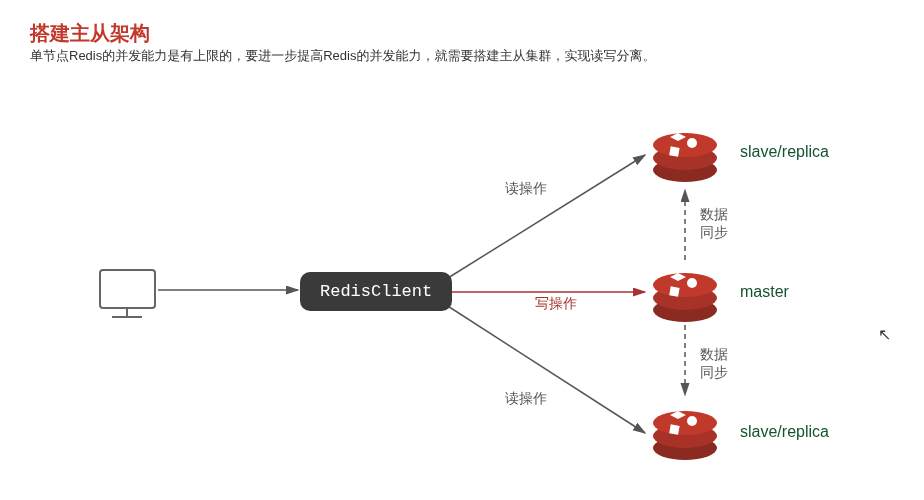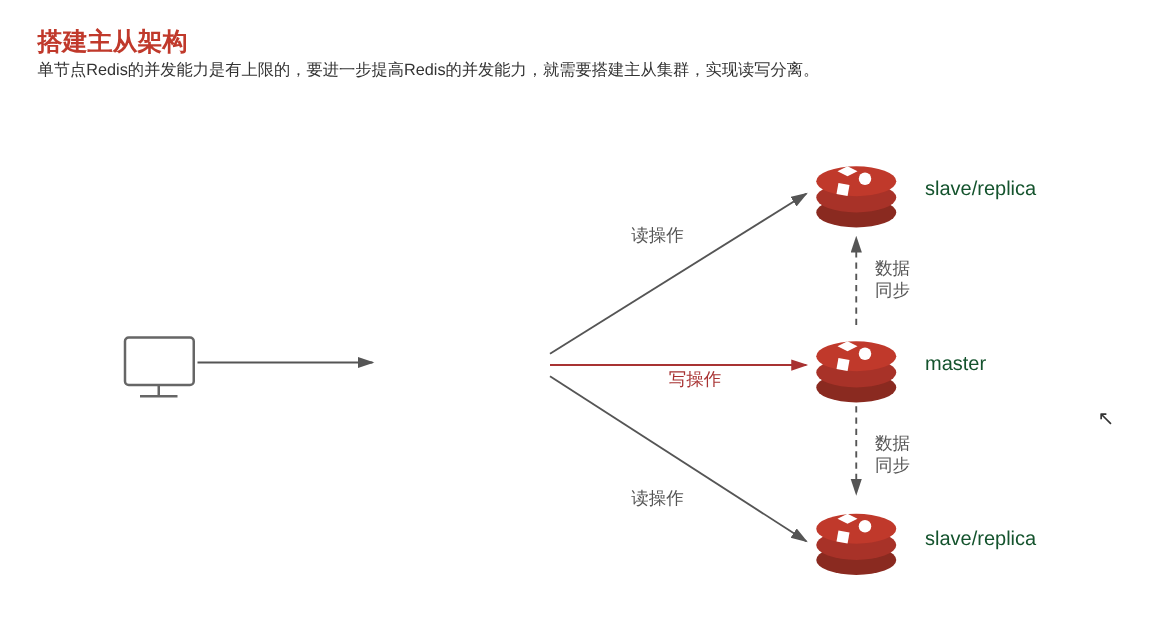--- a/index.html
+++ b/index.html
@@ -109,20 +109,21 @@
     <g>
       <ellipse cx="655" cy="353" rx="32" ry="12" fill="#8a2a20"></ellipse>
       <ellipse cx="655" cy="341" rx="32" ry="12" fill="#a83228"></ellipse>
       <ellipse cx="655" cy="328" rx="32" ry="12" fill="#C0392B"></ellipse>
       <polygon points="640,320 648,316 656,320 648,324" fill="#fff"></polygon>
       <circle cx="662" cy="326" r="5" fill="#fff"></circle>
       <rect x="640" y="330" width="9" height="9" fill="#fff" transform="rotate(10 644 334)"></rect>
     </g>
   </svg>
 
+  <div class="client-box" style="left:270px; top:177px;">RedisClient</div>
 
   <div class="node-label" style="left:710px; top:48px;">slave/replica</div>
   <div class="node-label" style="left:710px; top:188px;text-align:right;">master</div>
   <div class="node-label" style="left:710px; top:328px;">slave/replica</div>
 
   <div class="edge-label" style="left:475px; top:85px;">读操作</div>
   <div class="edge-label write" style="left:505px; top:200px;">写操作</div>
   <div class="edge-label" style="left:475px; top:295px;">读操作</div>
 
   <div class="edge-label" style="left:670px; top:110px; line-height:1.3;">

